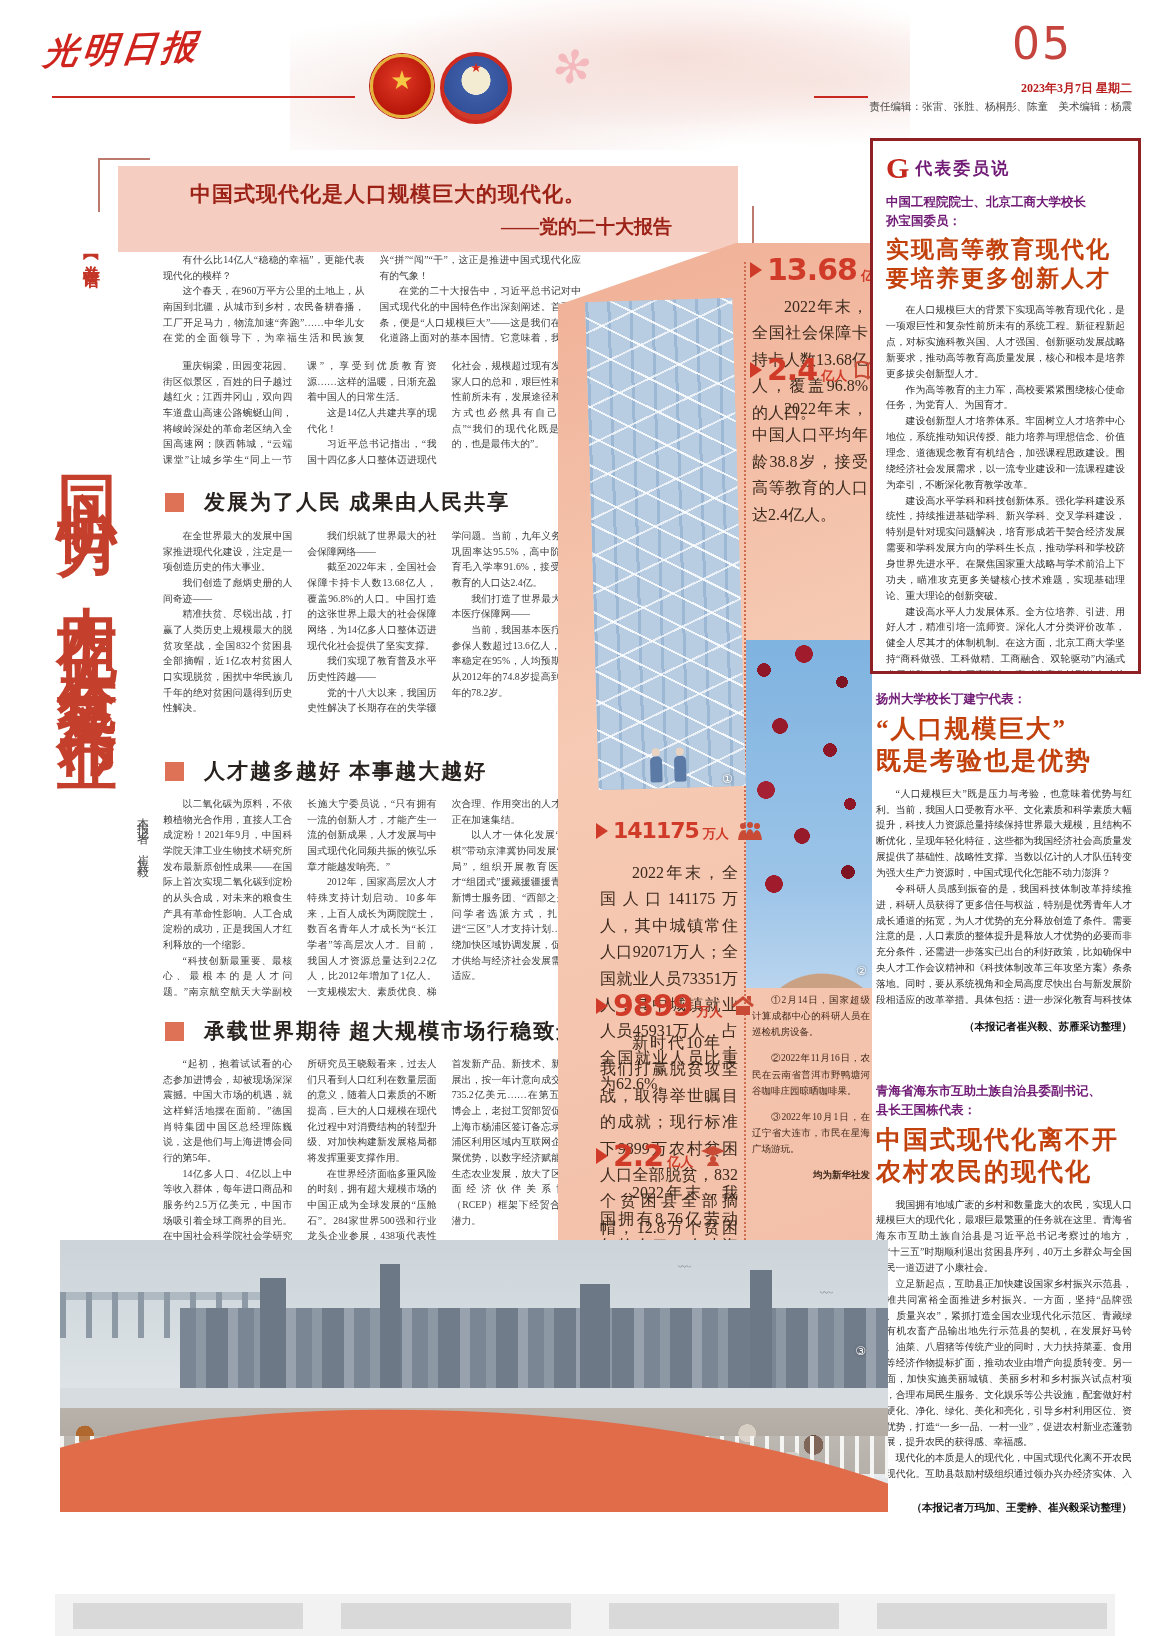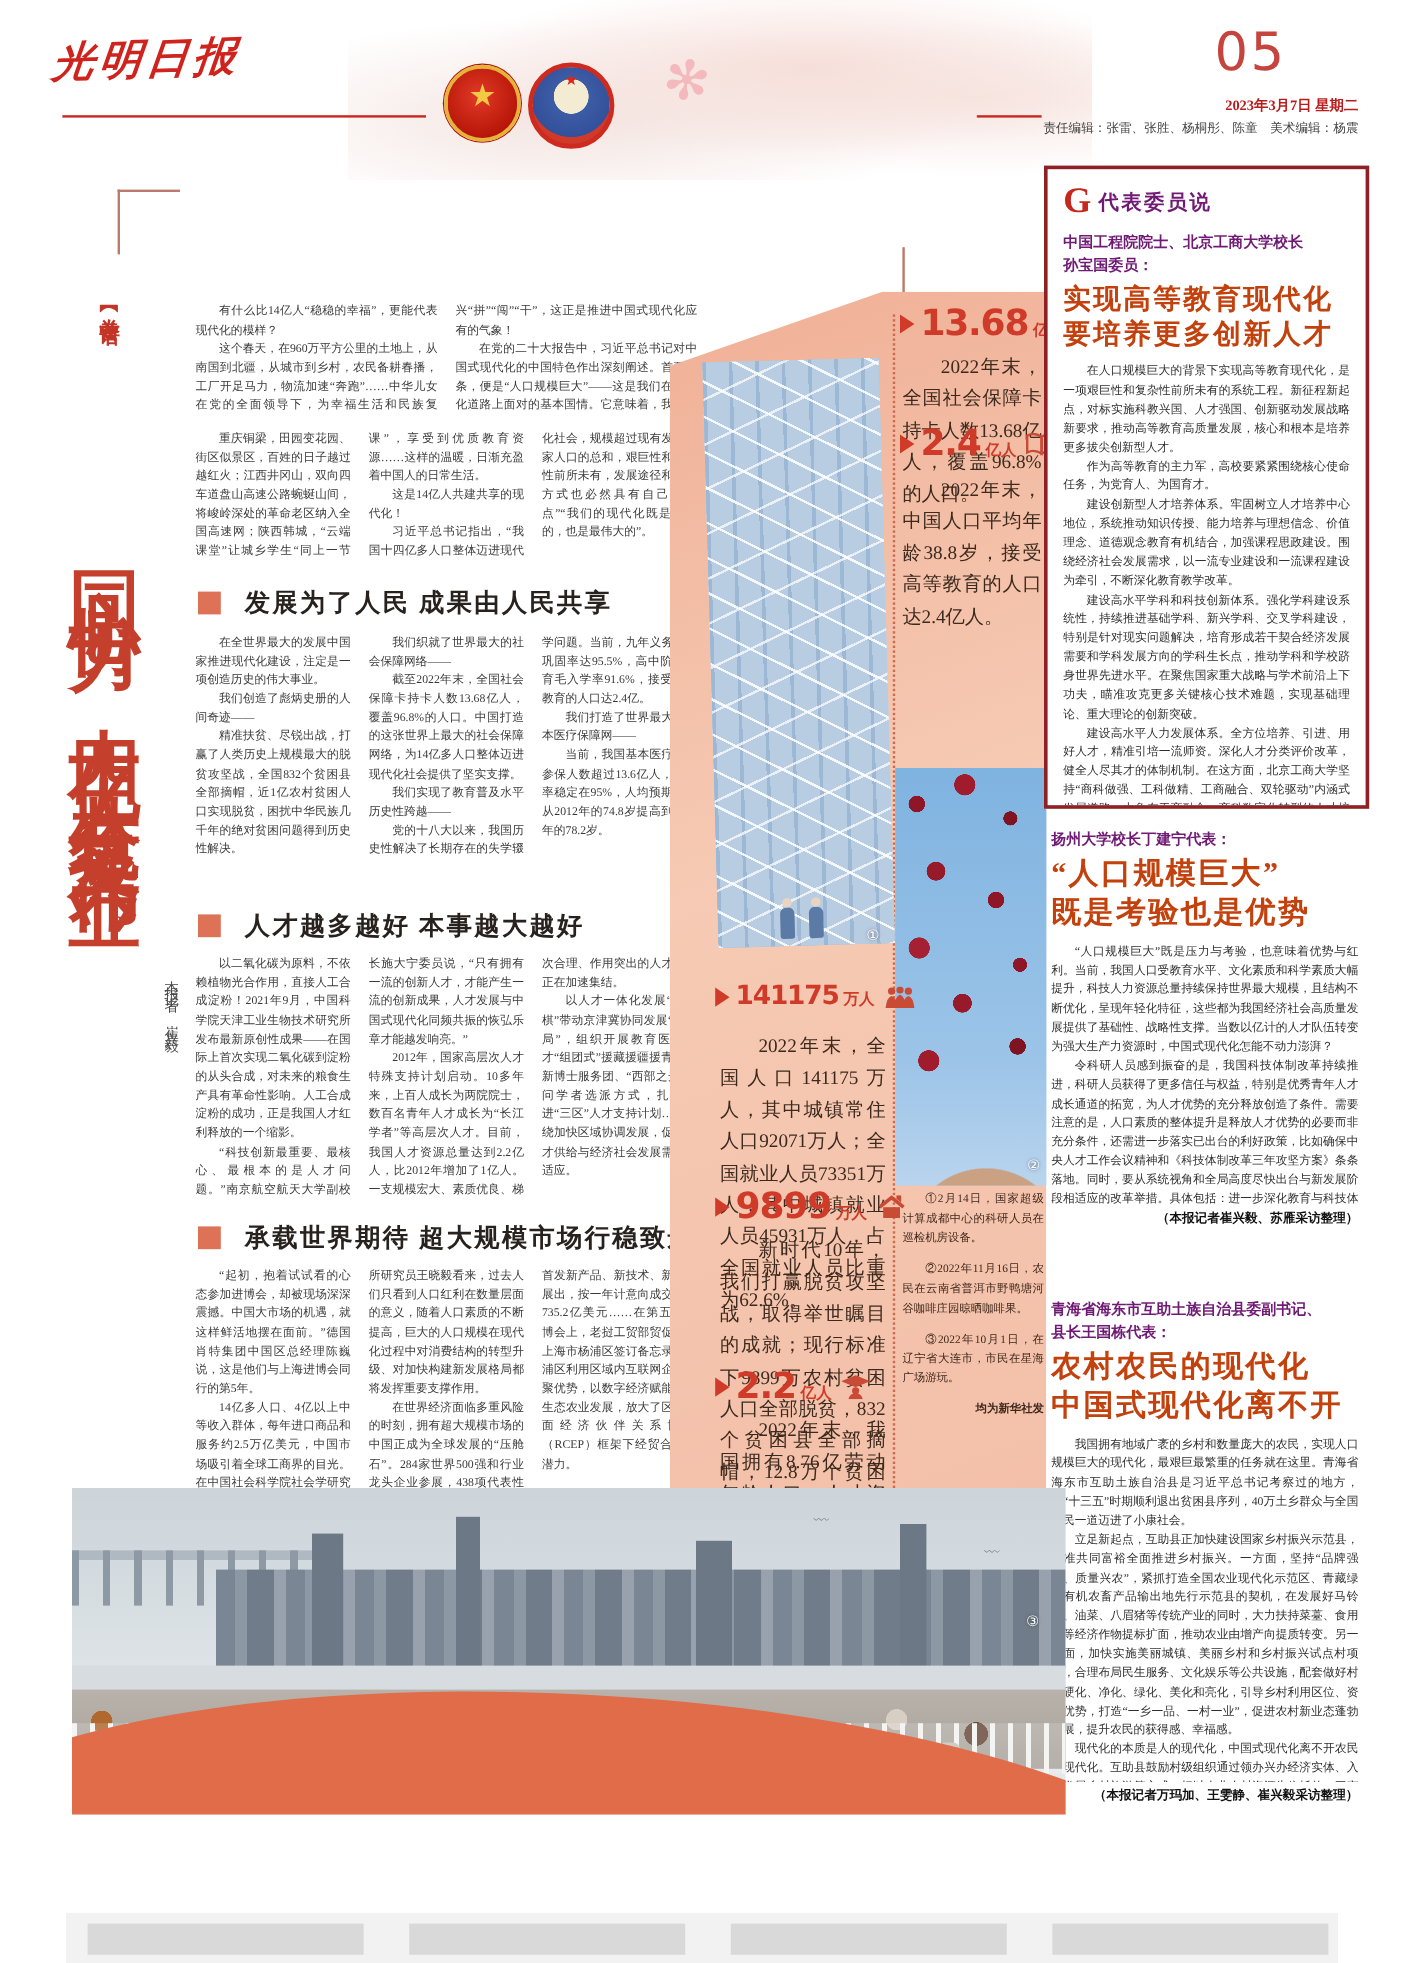--- a/index.html
+++ b/index.html
@@ -105,21 +105,21 @@
     background:#fff;padding:12px 13px;overflow:hidden;}
   .logo-row{display:flex;align-items:center;margin-bottom:10px;}
   .logo-g{font-size:30px;font-weight:bold;color:#c5281c;margin-right:6px;line-height:1;}
   .logo-label{font-size:17px;font-weight:bold;color:#701a75;letter-spacing:2px;
     font-family:"Liberation Sans","DejaVu Sans",sans-serif;}
   .kicker{font-size:12.5px;font-weight:bold;color:#701a75;line-height:1.5;
     font-family:"Liberation Sans","DejaVu Sans",sans-serif;}
   .r-head{font-size:23px;font-weight:bold;color:#c2410c;line-height:1.3;letter-spacing:2px;margin:4px 0 8px 0;}
   .r-body{font-size:9.8px;line-height:1.62;text-align:justify;color:#2f2f2f;}
   .r-body p{margin:0;text-indent:2em;}
-  .r-credit{text-align:right;font-size:10.5px;font-weight:bold;color:#111;margin-top:4px;}
+  .r-credit{text-align:right;font-size:10.5px;font-weight:bold;color:#111;margin-top:16px;}
   .article{position:absolute;left:876px;width:256px;}
 
   
   .photo3{position:absolute;left:60px;top:1240px;width:828px;height:272px;overflow:hidden;
     background:linear-gradient(180deg,#ccd4da 0%,#dde3e6 55%,#e6eaec 100%);}
   .bridge{position:absolute;left:0;top:52px;width:210px;height:46px;
     background:repeating-linear-gradient(90deg,#8d99a4 0 6px,transparent 6px 26px),
     linear-gradient(180deg,#aeb9c2 0 8px,transparent 8px);}
   .skyline{position:absolute;left:120px;top:68px;width:708px;height:82px;
     background:repeating-linear-gradient(90deg,#7b8694 0 16px,#8d98a5 16px 26px,#717c8a 26px 48px,#98a2ae 48px 58px);}
@@ -169,20 +169,24 @@
   <div class="emblem-c">
       <div class="star">★</div>
     </div>
   <div class="dateline">2023年3月7日 星期二</div>
   <div class="editors">责任编辑：张雷、张胜、杨桐彤、陈童　美术编辑：杨震</div>
 
   <div class="cm" style="left:98px;top:158px;width:52px;height:2px;"></div>
   <div class="cm" style="left:98px;top:158px;width:2px;height:54px;"></div>
   <div class="cm" style="left:702px;top:258px;width:52px;height:2px;"></div>
   <div class="cm" style="left:752px;top:206px;width:2px;height:54px;"></div>
+  <div class="quote">
+    <div class="t">中国式现代化是人口规模巨大的现代化。</div>
+    <div class="a">——党的二十大报告</div>
+  </div>
 
   <div class="col-label">【卷首语】</div>
   <div class="v-headline">同心协力　十四亿人共筑复兴伟业</div>
   <div class="v-byline">本报记者　崔兴毅</div>
 
   <div class="cols" style="left:163px;top:252px;width:418px;height:98px;column-count:2;">
     <p>有什么比14亿人“稳稳的幸福”，更能代表现代化的模样？</p>
     <p>这个春天，在960万平方公里的土地上，从南国到北疆，从城市到乡村，农民备耕春播，工厂开足马力，物流加速“奔跑”……中华儿女在党的全面领导下，为幸福生活和民族复兴“拼”“闯”“干”，这正是推进中国式现代化应有的气象！</p>
     <p>在党的二十大报告中，习近平总书记对中国式现代化的中国特色作出深刻阐述。首要一条，便是“人口规模巨大”——这是我们在现代化道路上面对的基本国情。它意味着，我们肩负着14亿人民的幸福期待，中国实现现代化，将彻底改写现代化的世界版图，对人类历史产生深远影响；它意味着，我们没有任何先例可循，必须走一条属于自己的道路，在自立自强的基础上实现现代化；它意味着，我们将汇聚亿万人民的创造伟力，携手同心全面建设社会主义现代化国家……</p>
 
@@ -357,22 +361,22 @@
       <p>“人口规模巨大”既是压力与考验，也意味着优势与红利。当前，我国人口受教育水平、文化素质和科学素质大幅提升，科技人力资源总量持续保持世界最大规模，且结构不断优化，呈现年轻化特征，这些都为我国经济社会高质量发展提供了基础性、战略性支撑。当数以亿计的人才队伍转变为强大生产力资源时，中国式现代化怎能不动力澎湃？</p>
       <p>令科研人员感到振奋的是，我国科技体制改革持续推进，科研人员获得了更多信任与权益，特别是优秀青年人才成长通道的拓宽，为人才优势的充分释放创造了条件。需要注意的是，人口素质的整体提升是释放人才优势的必要而非充分条件，还需进一步落实已出台的利好政策，比如确保中央人才工作会议精神和《科技体制改革三年攻坚方案》条条落地。同时，要从系统视角和全局高度尽快出台与新发展阶段相适应的改革举措。具体包括：进一步深化教育与科技体制改革，实现科教深度融合，以科技赋能教育、以教育涵养科技人才；加大力度持续激发市场活力，提供高质量就业，让高素质人才真正学有所用。</p>
     </div>
     <div class="r-credit">（本报记者崔兴毅、苏雁采访整理）</div>
   </div>
 
   <div class="article" style="top:1082px;">
     <div class="kicker">青海省海东市互助土族自治县委副书记、</div>
     <div class="kicker">县长王国栋代表：</div>
     <div class="r-head" style="font-size:25px;">
+      <div>中国式现代化离不开</div>
       <div>农村农民的现代化</div>
-      <div>中国式现代化离不开</div>
     </div>
     <div class="r-body" style="height:288px;overflow:hidden;">
       <p>我国拥有地域广袤的乡村和数量庞大的农民，实现人口规模巨大的现代化，最艰巨最繁重的任务就在这里。青海省海东市互助土族自治县是习近平总书记考察过的地方，在“十三五”时期顺利退出贫困县序列，40万土乡群众与全国人民一道迈进了小康社会。</p>
       <p>立足新起点，互助县正加快建设国家乡村振兴示范县，瞄准共同富裕全面推进乡村振兴。一方面，坚持“品牌强农、质量兴农”，紧抓打造全国农业现代化示范区、青藏绿色有机农畜产品输出地先行示范县的契机，在发展好马铃薯、油菜、八眉猪等传统产业的同时，大力扶持菜薹、食用菌等经济作物提标扩面，推动农业由增产向提质转变。另一方面，加快实施美丽城镇、美丽乡村和乡村振兴试点村项目，合理布局民生服务、文化娱乐等公共设施，配套做好村庄硬化、净化、绿化、美化和亮化，引导乡村利用区位、资源优势，打造“一乡一品、一村一业”，促进农村新业态蓬勃发展，提升农民的获得感、幸福感。</p>
       <p>现代化的本质是人的现代化，中国式现代化离不开农民的现代化。互助县鼓励村级组织通过领办兴办经济实体、入股发展乡村旅游等方式，把以农业农村资源为依托的二三产业尽量留在农村，把农业产业链的增值收益、就业岗位尽量留给农民。同时，注重从返乡创业人才、致富能手、种植大户中挖掘储备村级后备干部，整体提高乡、村两级干部的能力素质。</p>
     </div>
     <div class="r-credit">（本报记者万玛加、王雯静、崔兴毅采访整理）</div>
   </div>
 
   <div class="photo3">

